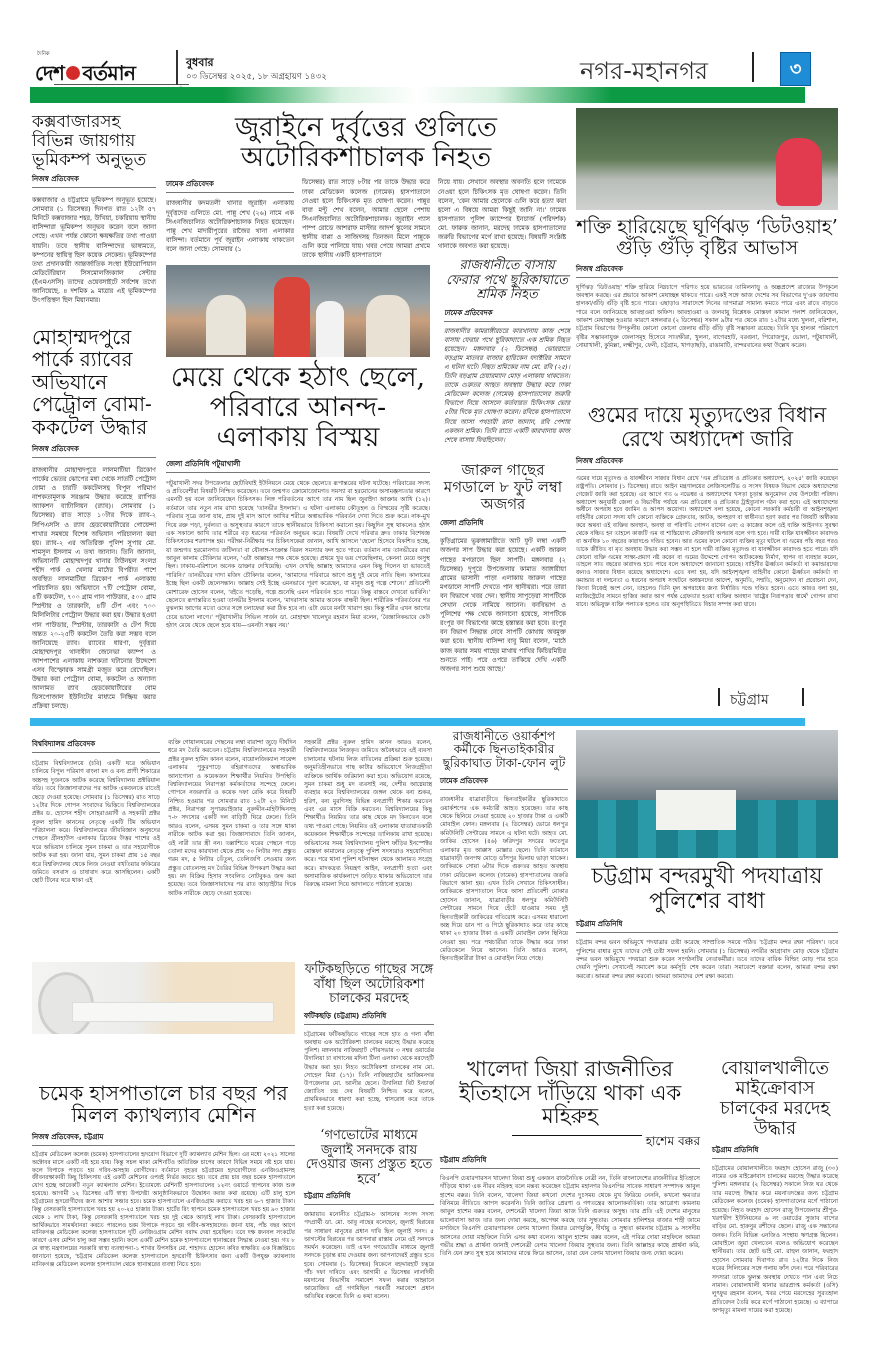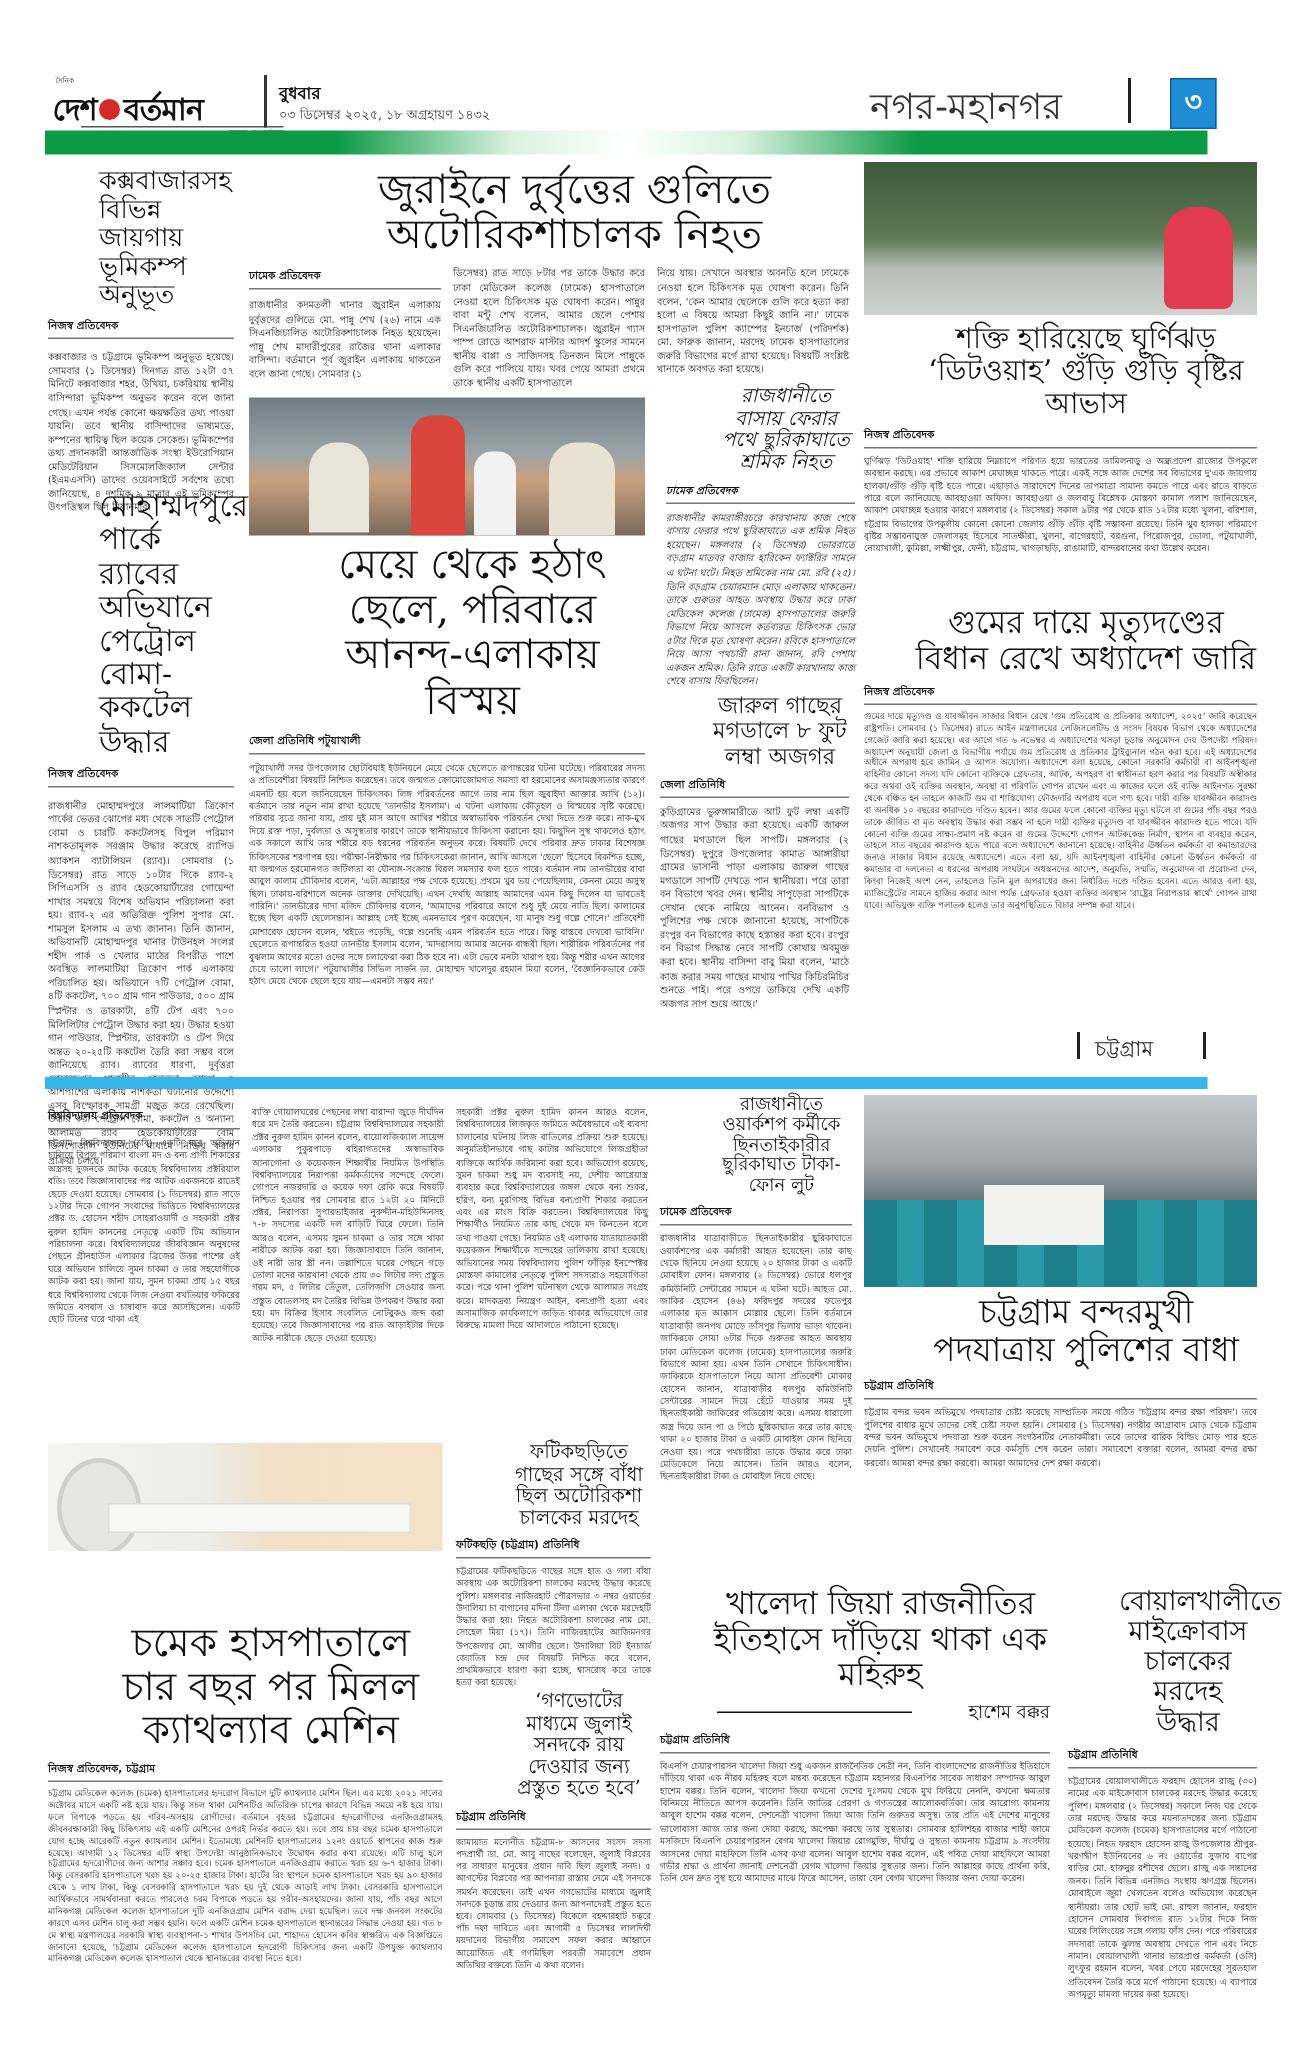--- a/index.html
+++ b/index.html
@@ -10,21 +10,21 @@
   .logo-main{position:absolute;left:3px;top:8px;font-size:20px;font-weight:bold;color:#111;letter-spacing:-0.5px;white-space:nowrap;}
   .logo-dot{display:inline-block;width:14px;height:14px;border-radius:50%;background:#d42a2a;vertical-align:middle;margin:0 2px;position:relative;top:-2px;}
   .logo-tag{position:absolute;left:22px;top:34px;width:135px;border-top:1px solid #555;font-size:4.5px;text-align:right;color:#444;padding-top:1px;}
   .mast-sep{left:176px;top:50px;width:2px;height:35px;background:#333;}
   .mast-day{left:186px;top:54px;font-size:11px;font-weight:bold;}
   .mast-date{left:186px;top:70px;font-size:8.5px;color:#333;}
   .section-title{left:580px;top:52px;font-size:24px;color:#333;}
   .section-bar{left:752px;top:52px;width:2px;height:30px;background:#222;}
   .page-num{left:780px;top:52px;width:29px;height:32px;background:#1f8dd6;border:1px solid #0a5fa0;color:#fff;font-size:18px;text-align:center;line-height:32px;font-weight:bold;}
   .green-band{left:30px;top:87px;width:775px;height:16px;background:linear-gradient(90deg,#0d9a45 0%,#0d9a45 25%,#d8f1e0 40%,#fff 50%,#d8f1e0 60%,#0d9a45 75%,#0d9a45 100%);}
-  .head{font-family:"DejaVu Serif",serif;color:#111;line-height:1.12;margin-left:34px;}
+  .head{font-family:"DejaVu Serif",serif;color:#111;line-height:1.12;}
   .byline{font-size:7px;font-weight:bold;border-bottom:1px solid #777;padding-bottom:2px;}
   .body{font-size:6.4px;line-height:1.42;color:#222;text-align:justify;}
   .photo{background:#888;overflow:hidden;}
   .blue-band{left:30px;top:718px;width:775px;height:8px;background:#35b6ea;}
   .city-label{left:730px;top:688px;font-size:14px;color:#222;}
   .city-bar1{left:718px;top:688px;width:2px;height:18px;background:#222;}
   .city-bar2{left:802px;top:688px;width:2px;height:18px;background:#222;}
 </style>
 </head>
 <body>
@@ -133,21 +133,21 @@
   <div class="byline" style="margin-top:4px;">চট্টগ্রাম প্রতিনিধি</div>
   <div class="body" style="margin-top:5px;font-size:5.8px;">জামায়াত মনোনীত চট্টগ্রাম-৮ আসনের সংসদ সদস্য পদপ্রার্থী ডা. মো. আবু নাছের বলেছেন, জুলাই বিপ্লবের পর সাধারণ মানুষের প্রধান দাবি ছিল জুলাই সনদ। ৫ আগস্টের বিপ্লবের পর আপনারা রাস্তায় নেমে এই সনদকে সমর্থন করেছেন। তাই এখন গণভোটের মাধ্যমে জুলাই সনদকে চূড়ান্ত রায় দেওয়ার জন্য আপনাদেরই প্রস্তুত হতে হবে। সোমবার (১ ডিসেম্বর) বিকেলে বহদ্দারহাট চত্বরে পাঁচ দফা দাবিতে এবং আগামী ৫ ডিসেম্বর লালদিঘী ময়দানের বিভাগীয় সমাবেশ সফল করার আহ্বানে আয়োজিত এই গণমিছিল পরবর্তী সমাবেশে প্রধান অতিথির বক্তব্যে তিনি এ কথা বলেন।</div>
 </div>
 
 <div class="abs photo" style="left:32px;top:962px;width:263px;height:72px;background:linear-gradient(90deg,#f4f4f2 0%,#ececea 40%,#f0e1c8 55%,#f3e2c6 100%);">
   <div style="position:absolute;left:6px;top:10px;width:50px;height:60px;border-radius:50%;background:#e6e6e4;border:3px solid #cfcfcb;"></div>
   <div style="position:absolute;left:40px;top:40px;width:200px;height:18px;background:#f7f7f5;border:1px solid #ddd;"></div>
 </div>
 
 <div class="abs" style="left:32px;top:1082px;width:263px;">
-  <div class="head" style="font-size:26px;text-align:center;">চমেক হাসপাতালে চার বছর পর মিলল ক্যাথল্যাব মেশিন</div>
+  <div class="head" style="font-size:20px;text-align:center;">চমেক হাসপাতালে চার বছর পর মিলল ক্যাথল্যাব মেশিন</div>
   <div class="byline" style="margin-top:4px;">নিজস্ব প্রতিবেদক, চট্টগ্রাম</div>
   <div class="body" style="margin-top:5px;font-size:5.7px;line-height:1.38;">চট্টগ্রাম মেডিকেল কলেজ (চমেক) হাসপাতালের হৃদরোগ বিভাগে দুটি ক্যাথল্যাব মেশিন ছিল। এর মধ্যে ২০২১ সালের অক্টোবর মাসে একটি নষ্ট হয়ে যায়। কিন্তু সচল থাকা মেশিনটিও অতিরিক্ত চাপের কারণে বিভিন্ন সময়ে নষ্ট হয়ে যায়। ফলে বিপাকে পড়তে হয় গরিব-অসহায় রোগীদের। বর্তমানে বৃহত্তর চট্টগ্রামের হৃদরোগীদের এনজিওগ্রামসহ জীবনরক্ষাকারী কিছু চিকিৎসায় এই একটি মেশিনের ওপরই নির্ভর করতে হয়। তবে প্রায় চার বছর চমেক হাসপাতালে যোগ হচ্ছে আরেকটি নতুন ক্যাথল্যাব মেশিন। ইতোমধ্যে মেশিনটি হাসপাতালের ১২নং ওয়ার্ডে স্থাপনের কাজ শুরু হয়েছে। আগামী ১২ ডিসেম্বর এটি স্বাস্থ্য উপদেষ্টা আনুষ্ঠানিকভাবে উদ্বোধন করার কথা রয়েছে। এটি চালু হলে চট্টগ্রামের হৃদরোগীদের জন্য আশার সঞ্চার হবে। চমেক হাসপাতালে এনজিওগ্রাম করাতে খরচ হয় ৬-৭ হাজার টাকা। কিন্তু বেসরকারি হাসপাতালে খরচ হয় ২০-২৫ হাজার টাকা। হার্টের রিং স্থাপনে চমেক হাসপাতালে খরচ হয় ৯০ হাজার থেকে ১ লাখ টাকা, কিন্তু বেসরকারি হাসপাতালে খরচ হয় দুই থেকে আড়াই লাখ টাকা। বেসরকারি হাসপাতালে আর্থিকভাবে সামর্থবানরা করতে পারলেও চরম বিপাকে পড়তে হয় গরীব-অসহায়দের। জানা যায়, পাঁচ বছর আগে মানিকগঞ্জ মেডিকেল কলেজ হাসপাতালে দুটি এনজিওগ্রাম মেশিন বরাদ্দ দেয়া হয়েছিল। তবে দক্ষ জনবল সংকটের কারণে এসব মেশিন চালু করা সম্ভব হয়নি। ফলে একটি মেশিন চমেক হাসপাতালে স্থানান্তরের সিদ্ধান্ত নেওয়া হয়। গত ৮ মে স্বাস্থ্য মন্ত্রণালয়ের সরকারি স্বাস্থ্য ব্যবস্থাপনা-১ শাখার উপসচিব মো. শাহাদত হোসেন কবির স্বাক্ষরিত এক বিজ্ঞপ্তিতে জানানো হয়েছে, 'চট্টগ্রাম মেডিকেল কলেজ হাসপাতালে হৃদরোগী চিকিৎসার জন্য একটি উপযুক্ত ক্যাথল্যাব মানিকগঞ্জ মেডিকেল কলেজ হাসপাতাল থেকে স্থানান্তরের ব্যবস্থা নিতে হবে।</div>
 </div>
 
 <div class="abs" style="left:440px;top:730px;width:128px;">
   <div class="head" style="font-size:12px;text-align:center;">রাজধানীতে ওয়ার্কশপ কর্মীকে ছিনতাইকারীর ছুরিকাঘাত টাকা-ফোন লুট</div>
   <div class="byline" style="margin-top:5px;">ঢামেক প্রতিবেদক</div>
   <div class="body" style="margin-top:5px;font-size:5.9px;">রাজধানীর যাত্রাবাড়ীতে ছিনতাইকারীর ছুরিকাঘাতে ওয়ার্কশপের এক কর্মচারী আহত হয়েছেন। তার কাছ থেকে ছিনিয়ে নেওয়া হয়েছে ২০ হাজার টাকা ও একটি মোবাইল ফোন। মঙ্গলবার (২ ডিসেম্বর) ভোরে ধলপুর কমিউনিটি সেন্টারের সামনে এ ঘটনা ঘটে। আহত মো. জাকির হোসেন (৪৬) ফরিদপুর সদরের ফতেপুর এলাকার মৃত আক্কাস মোল্লার ছেলে। তিনি বর্তমানে যাত্রাবাড়ী জনপথ মোড়ে ডাঁসপুর ভিলায় ভাড়া থাকেন। জাকিরকে সোয়া ৬টার দিকে গুরুতর আহত অবস্থায় ঢাকা মেডিকেল কলেজ (ঢামেক) হাসপাতালের জরুরি বিভাগে আনা হয়। এখন তিনি সেখানে চিকিৎসাধীন। জাকিরকে হাসপাতালে নিয়ে আসা প্রতিবেশী মোকার হোসেন জানান, যাত্রাবাড়ীর ধলপুর কমিউনিটি সেন্টারের সামনে দিয়ে হেঁটে যাওয়ার সময় দুই ছিনতাইকারী জাকিরের গতিরোধ করে। এসময় ধারালো অস্ত্র দিয়ে ডান পা ও পিঠে ছুরিকাঘাত করে তার কাছে থাকা ২০ হাজার টাকা ও একটি মোবাইল ফোন ছিনিয়ে নেওয়া হয়। পরে পথচারীরা তাকে উদ্ধার করে ঢাকা মেডিকেলে নিয়ে আসেন। তিনি আরও বলেন, ছিনতাইকারীরা টাকা ও মোবাইল নিয়ে গেছে।</div>
 </div>
 
@@ -157,21 +157,21 @@
 </div>
 
 <div class="abs" style="left:576px;top:864px;width:262px;">
   <div class="head" style="font-size:22px;text-align:center;">চট্টগ্রাম বন্দরমুখী পদযাত্রায় পুলিশের বাধা</div>
   <div class="byline" style="margin-top:5px;">চট্টগ্রাম প্রতিনিধি</div>
   <div class="body" style="margin-top:5px;font-size:5.9px;">চট্টগ্রাম বন্দর ভবন অভিমুখে পদযাত্রার চেষ্টা করেছে সাম্প্রতিক সময়ে গঠিত 'চট্টগ্রাম বন্দর রক্ষা পরিষদ'। তবে পুলিশের বাধার মুখে তাদের সেই চেষ্টা সফল হয়নি। সোমবার (১ ডিসেম্বর) নগরীর আগ্রাবাদ মোড় থেকে চট্টগ্রাম বন্দর ভবন অভিমুখে পদযাত্রা শুরু করেন সংগঠনটির নেতাকর্মীরা। তবে তাদের বারিক বিল্ডিং মোড় পার হতে দেয়নি পুলিশ। সেখানেই সমাবেশ করে কর্মসূচি শেষ করেন তারা। সমাবেশে বক্তারা বলেন, আমরা বন্দর রক্ষা করবো। আমরা বন্দর রক্ষা করবো। আমরা আমাদের দেশ রক্ষা করবো।</div>
 </div>
 
 <div class="abs" style="left:440px;top:1058px;width:260px;">
   <div class="head" style="font-size:21px;text-align:center;">খালেদা জিয়া রাজনীতির ইতিহাসে দাঁড়িয়ে থাকা এক মহিরুহ</div>
-  <div style="display:flex;align-items:center;justify-content:flex-end;margin-top:6px;gap:4px;">
+  <div style="display:flex;align-items:flex-start;justify-content:flex-end;margin-top:6px;gap:4px;">
     <div style="width:130px;height:1px;background:#111;"></div>
     <span class="head" style="font-size:12px;">হাশেম বক্কর</span>
   </div>
   <div class="byline" style="margin-top:6px;">চট্টগ্রাম প্রতিনিধি</div>
   <div class="body" style="margin-top:5px;font-size:5.9px;">বিএনপি চেয়ারপারসন খালেদা জিয়া শুধু একজন রাজনৈতিক নেত্রী নন, তিনি বাংলাদেশের রাজনীতির ইতিহাসে দাঁড়িয়ে থাকা এক নীরব মহিরুহ বলে মন্তব্য করেছেন চট্টগ্রাম মহানগর বিএনপির সাবেক সাধারণ সম্পাদক আবুল হাশেম বক্কর। তিনি বলেন, খালেদা জিয়া কখনো দেশের দুঃসময় থেকে মুখ ফিরিয়ে নেননি, কখনো ক্ষমতার বিনিময়ে নীতিতে আপস করেননি। তিনি জাতির প্রেরণা ও গণতন্ত্রের আলোকবর্তিকা। তার আরোগ্য কামনায় আবুল হাশেম বক্কর বলেন, দেশনেত্রী খালেদা জিয়া আজ তিনি গুরুতর অসুস্থ। তার প্রতি এই দেশের মানুষের ভালোবাসা আজ তার জন্য দোয়া করছে, অপেক্ষা করছে তার সুস্থতার। সোমবার হালিশহর বাজার শাহী জামে মসজিদে বিএনপি চেয়ারপারসন বেগম খালেদা জিয়ার রোগমুক্তি, দীর্ঘায়ু ও সুস্থতা কামনায় চট্টগ্রাম ৯ সংসদীয় আসনের দোয়া মাহফিলে তিনি এসব কথা বলেন। আবুল হাশেম বক্কর বলেন, এই পবিত্র দোয়া মাহফিলে আমরা গভীর শ্রদ্ধা ও প্রার্থনা জানাই দেশনেত্রী বেগম খালেদা জিয়ার সুস্থতার জন্য। তিনি আল্লাহর কাছে প্রার্থনা করি, তিনি যেন দ্রুত সুস্থ হয়ে আমাদের মাঝে ফিরে আসেন, তারা যেন বেগম খালেদা জিয়ার জন্য দোয়া করেন।</div>
 </div>
 
 <div class="abs" style="left:712px;top:1058px;width:126px;">
   <div class="head" style="font-size:18px;text-align:center;">বোয়ালখালীতে মাইক্রোবাস চালকের মরদেহ উদ্ধার</div>
   <div class="byline" style="margin-top:5px;">চট্টগ্রাম প্রতিনিধি</div>

